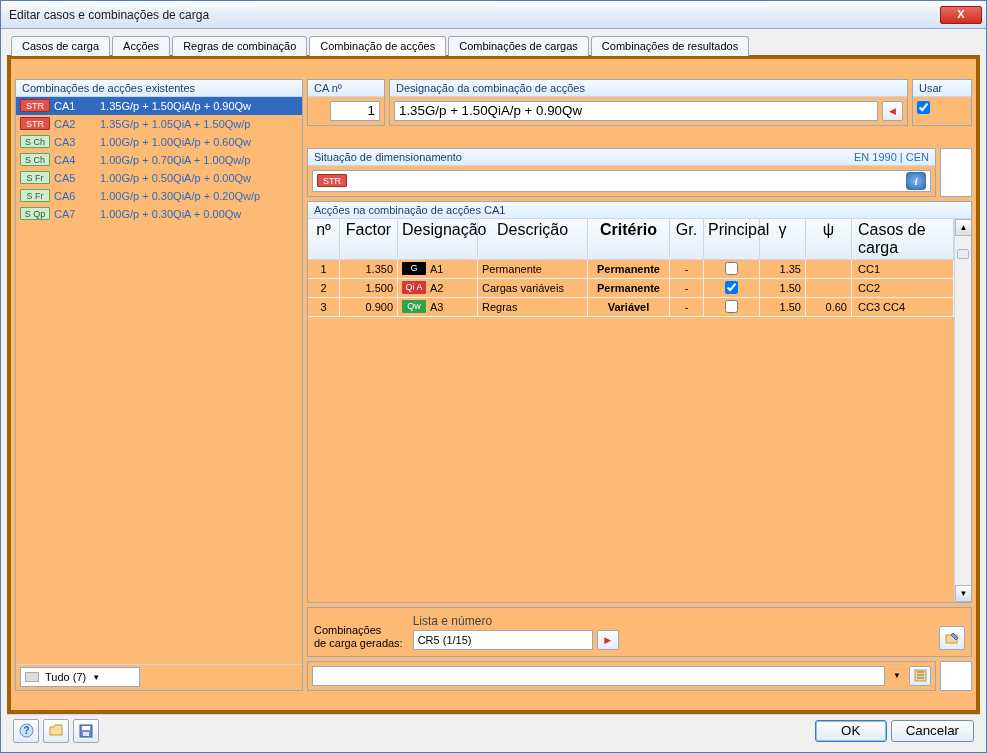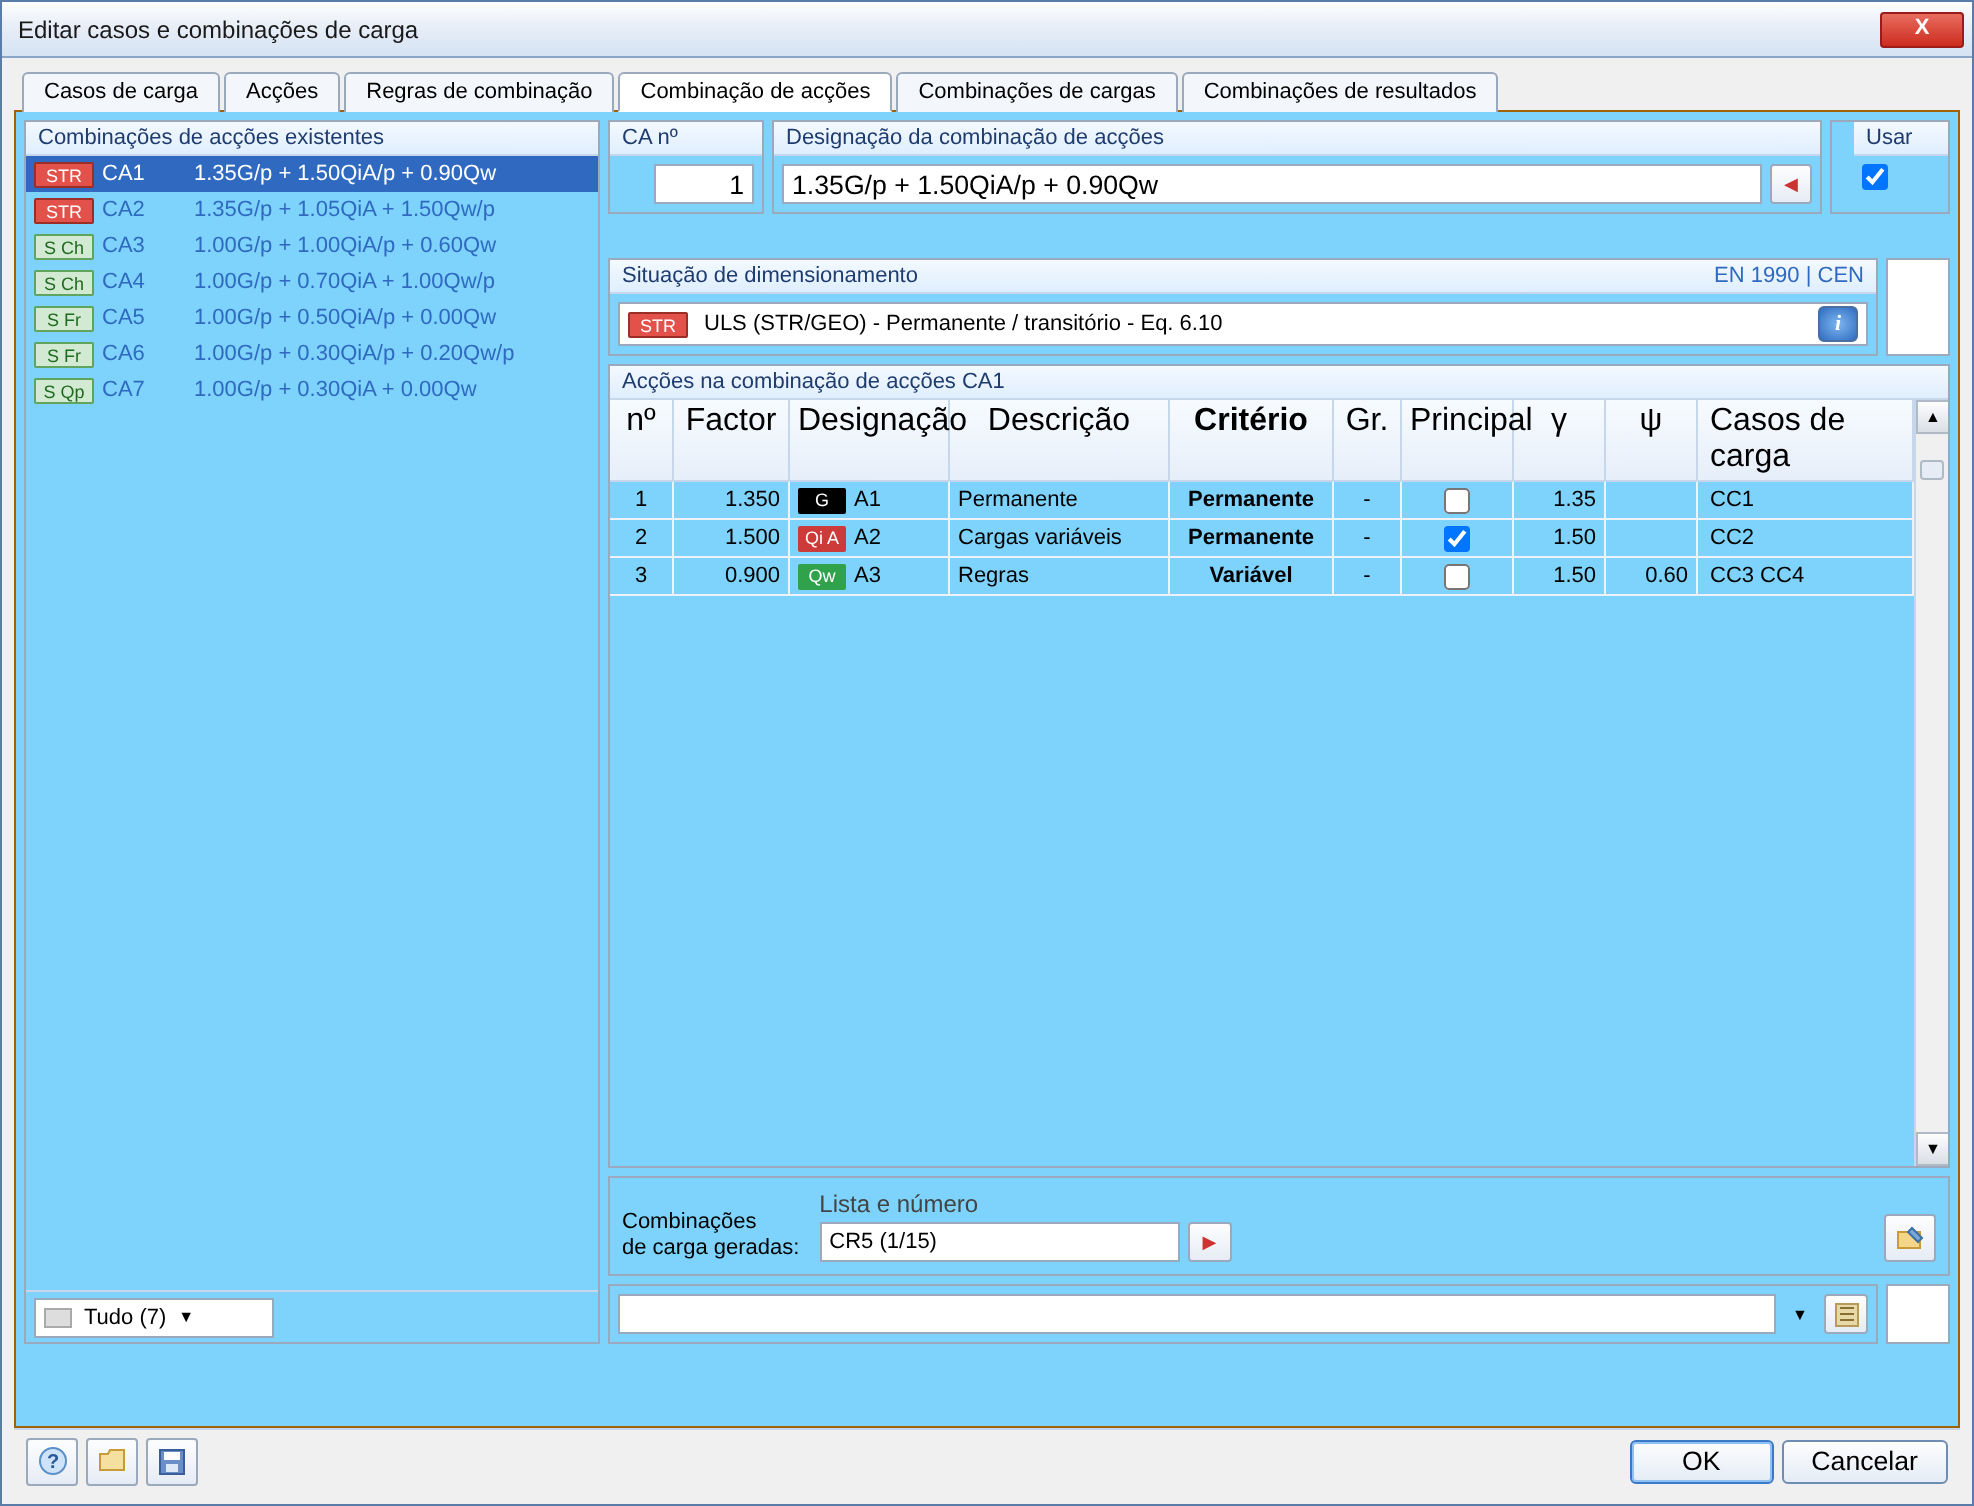--- a/index.html
+++ b/index.html
@@ -8,21 +8,21 @@
 .window { width: 987px; height: 753px; border: 1px solid #5a7ca8; display: flex; flex-direction: column; background: #f0f0f0; }
 .titlebar { height: 28px; background: linear-gradient(#fdfefe,#e8eef7 45%,#d5e3f3); display:flex; align-items:center; padding:0 4px 0 8px; border-bottom:1px solid #8ba6c7;}
 .titlebar .title { flex:1; color:#1a1a1a; font-size:12px;}
 .titlebar .winbtn { width:42px; height:18px; border:1px solid #9b1a1a; background: linear-gradient(#e86c5f,#cc2d1f); border-radius:2px; color:#fff; text-align:center; line-height:14px; font-size:11px; font-weight:bold; cursor:pointer;}
 
 .client { flex:1; display:flex; flex-direction:column; padding:6px; }
 
 .tabs { display:flex; gap:0; margin-left:4px; }
 .tab { padding:3px 10px; border:1px solid #9aa9bc; border-bottom:none; background:#f3f6fb; border-radius:3px 3px 0 0; margin-right:2px; cursor:pointer; position:relative; top:1px;}
 .tab.active { background:#fff; z-index:3; border-bottom:1px solid #fff;}
-.tabbody { border:1px solid #a16207; flex:1; background:#7dd3fc; padding:4px; display:flex; flex-direction:column; gap:4px;}
+.tabbody { border:4px solid #a16207; flex:1; background:#fdba74; padding:4px; display:flex; flex-direction:column; gap:4px;justify-content:center;}
 
 .row { display:flex; gap:4px; }
 
 .panel { border:1px solid #9aa9bc; display:flex; flex-direction:column; }
 .panel-h { background:linear-gradient(#f3f9ff,#dfeefe); padding:2px 6px; color:#1f3c6f; border-bottom:1px solid #c7d7eb;}
 .panel-b { padding:4px; flex:1; overflow:auto; }
 
 
 .leftpanel { width:288px; display:flex; flex-direction:column;}
 .listrow { display:flex; align-items:center; height:18px; padding:0 4px; cursor:default; font-size:11px;}
@@ -160,39 +160,38 @@
             </div>
             <div class="panel panel-small" style="flex:1;">
               <div class="panel-h">Designação da combinação de acções</div>
               <div class="panel-b" style="display:flex;gap:4px;">
                 <input type="text" value="1.35G/p + 1.50QiA/p + 0.90Qw" style="">
                 <div class="ibtn">
                     <span style="color:#c33;font-size:9px;">◀</span>
                   </div>
               </div>
             </div>
-            <div class="panel panel-small" style="width:60px;padding-left:11px;">
+            <div class="panel panel-small" style="width:60px;">
               <div class="panel-h">Usar</div>
               <div class="panel-b"><input type="checkbox" checked="" style=""></div>
             </div>
           </div>
 
           <div style="height:14px;"></div>
 
           <div class="row">
             <div class="panel" style="flex:1;">
               <div class="panel-h" style="display:flex;">
                 <span>Situação de dimensionamento</span>
                 <span style="flex:1;"></span>
                 <span style="color:#2f6ac0;">EN 1990 | CEN</span>
               </div>
               <div class="panel-b">
                 <div class="sitbar">
                   <span class="badge b-str">STR</span>
-                  <span>ULS (STR/GEO) - Permanente / transitório - Eq. 6.10</span>
                   <span style="flex:1;"></span>
                   <span class="info">i</span>
                 </div>
               </div>
             </div>
             <div style="width:32px;border:1px solid #9aa9bc;background:#fff;"></div>
           </div>
 
           <div class="panel" style="flex:1;">
             <div class="panel-h">Acções na combinação de acções CA1</div>

